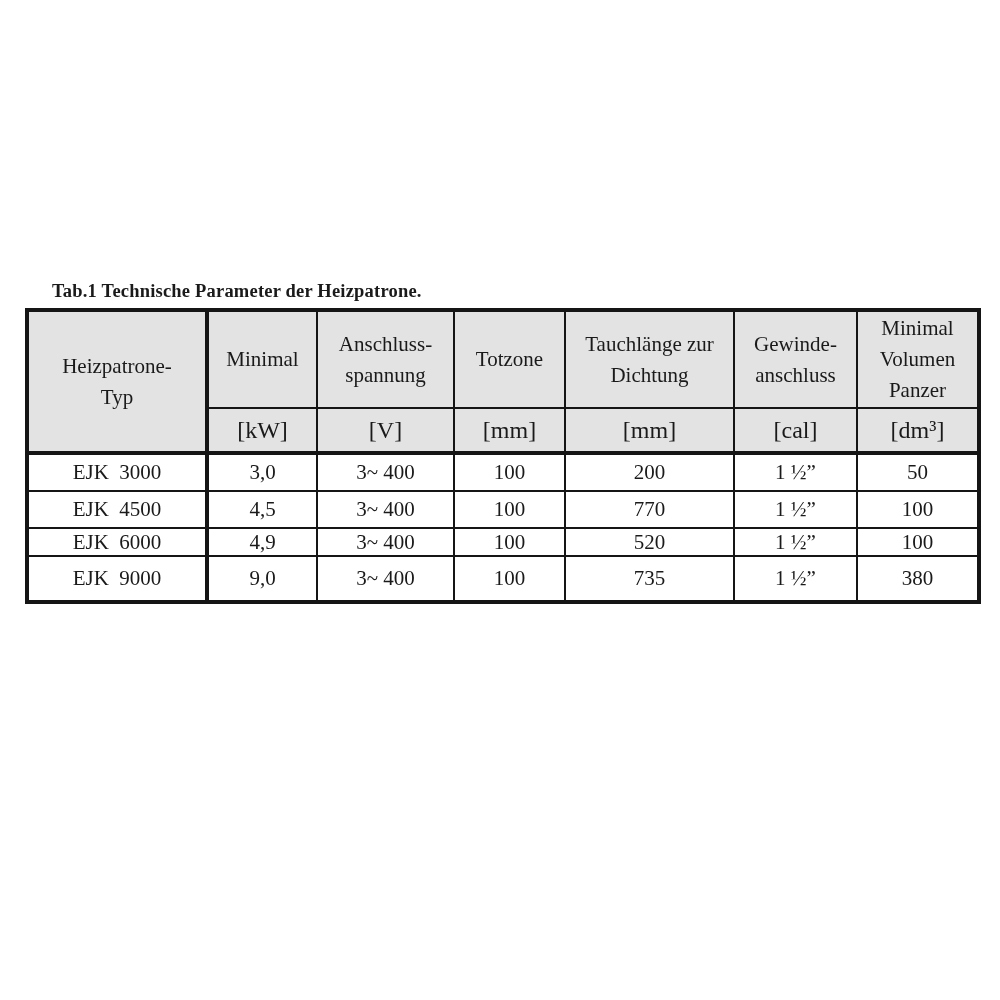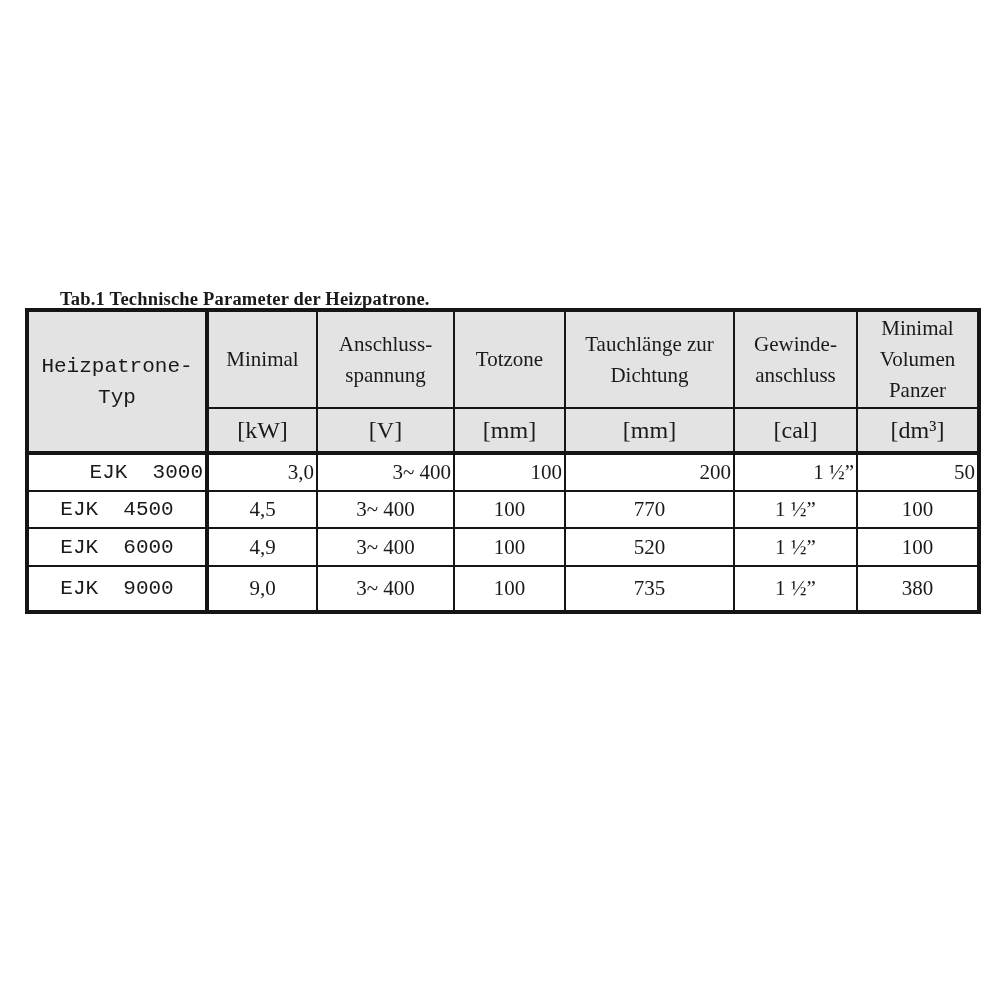--- a/index.html
+++ b/index.html
@@ -10,21 +10,21 @@
   *{box-sizing:border-box;}
   html,body{margin:0;padding:0;}
   body{
     width:1000px;height:1000px;
     background:#ffffff;
     font-family:"Liberation Serif","DejaVu Serif",serif;
     color:var(--text-color);
   }
   .page{position:relative;width:1000px;height:1000px;background:#ffffff;overflow:hidden;}
   .caption{
-    position:absolute;left:52px;top:281px;margin:8px;
+    position:absolute;left:52px;top:281px;margin:0;
     font-size:18.5px;font-weight:bold;letter-spacing:0.2px;
     white-space:pre;
   }
   table.params{
     position:absolute;left:25px;top:308px;
     border-collapse:collapse;
     table-layout:fixed;
     border:4px solid var(--border-color);
   }
   table.params th, table.params td{
@@ -37,31 +37,31 @@
   }
   
   col.c0{width:180px;} col.c1{width:110px;} col.c2{width:137px;}
   col.c3{width:111px;} col.c4{width:169px;} col.c5{width:123px;}
   col.c6{width:122px;}
   
   tr.r-names{height:98px;}
   tr.r-units{height:45px;}
   tr.r-d0{height:38px;}
   tr.r-d1{height:37px;}
-  tr.r-d2{height:38px;}
+  tr.r-d2{height:28px;}
   tr.r-d3{height:46px;}
   
   thead th{background:var(--header-bg);}
   thead tr.r-names th{white-space:pre-line;line-height:31px;}
   thead tr.r-units th{font-size:24px;}
   
   thead tr.r-units th{border-bottom-width:4px;}
   .bB{border-bottom-width:4px !important;}
-  .bR{border-right-width:4px !important;font-family:Liberation Mono, monospace;}
-  tbody tr:first-child td{border-top-width:4px;text-align:right;}
+  .bR{border-right-width:4px !important;}
+  tbody tr:first-child td{border-top-width:4px;}
   tbody td{white-space:pre;}
 </style>
 </head>
 <body>
 
 <div class="page">
 
   <p class="caption">Tab.1 Technische Parameter der Heizpatrone.</p>
 
   <table class="params">

